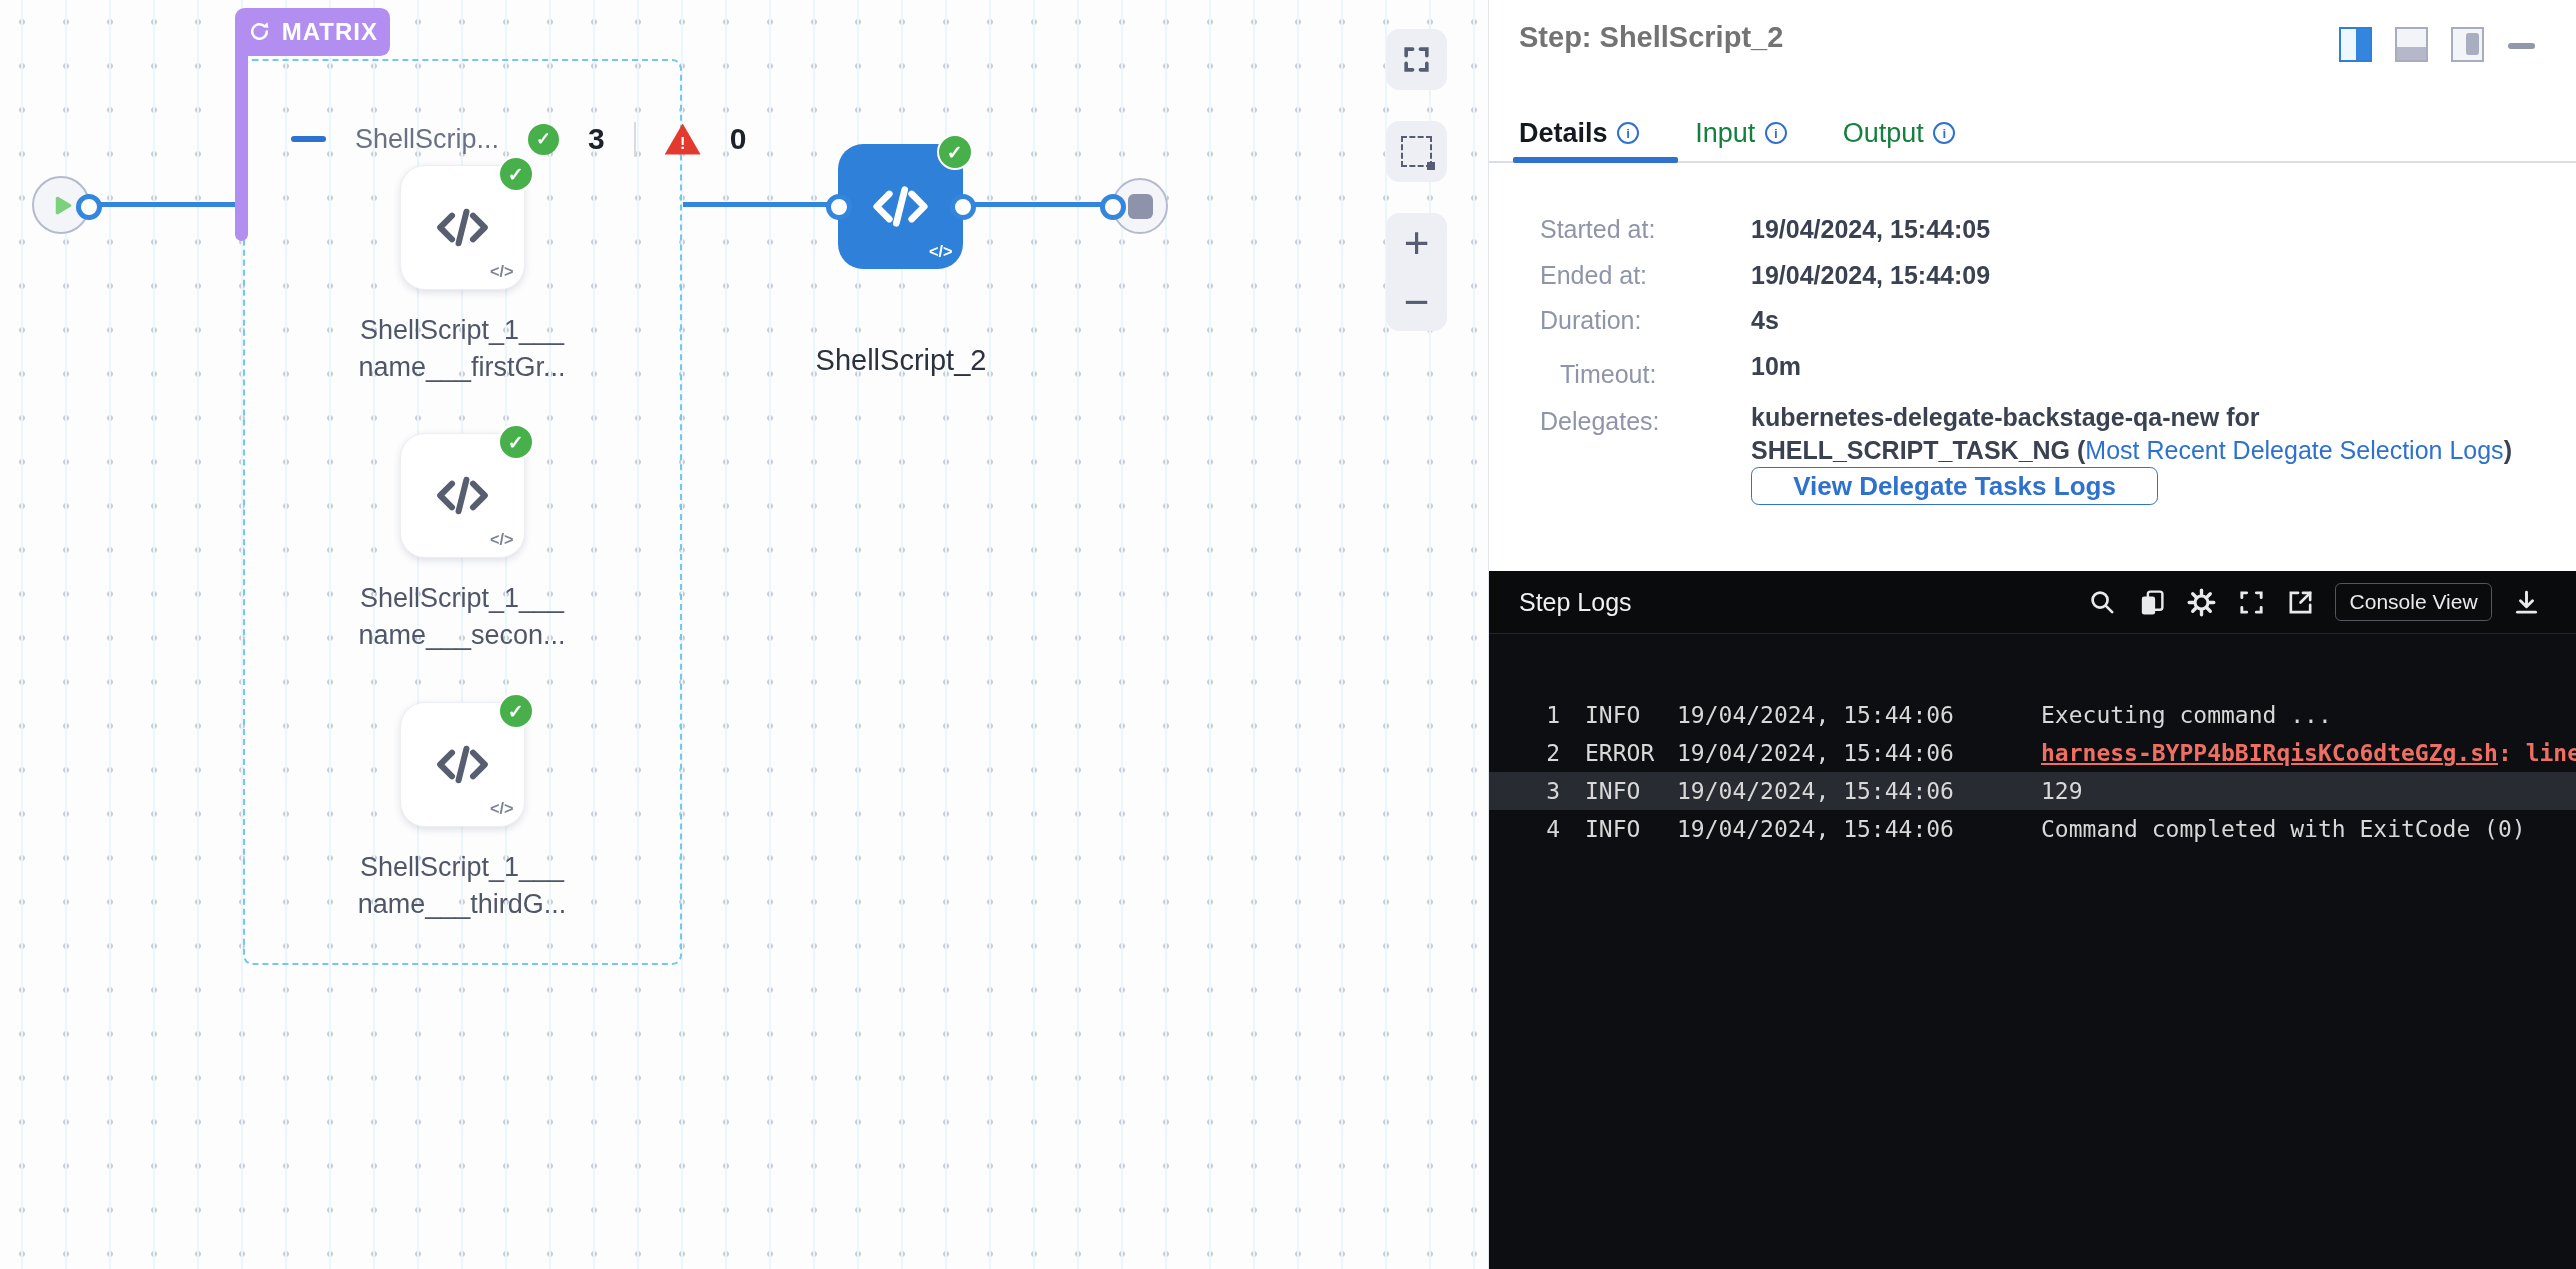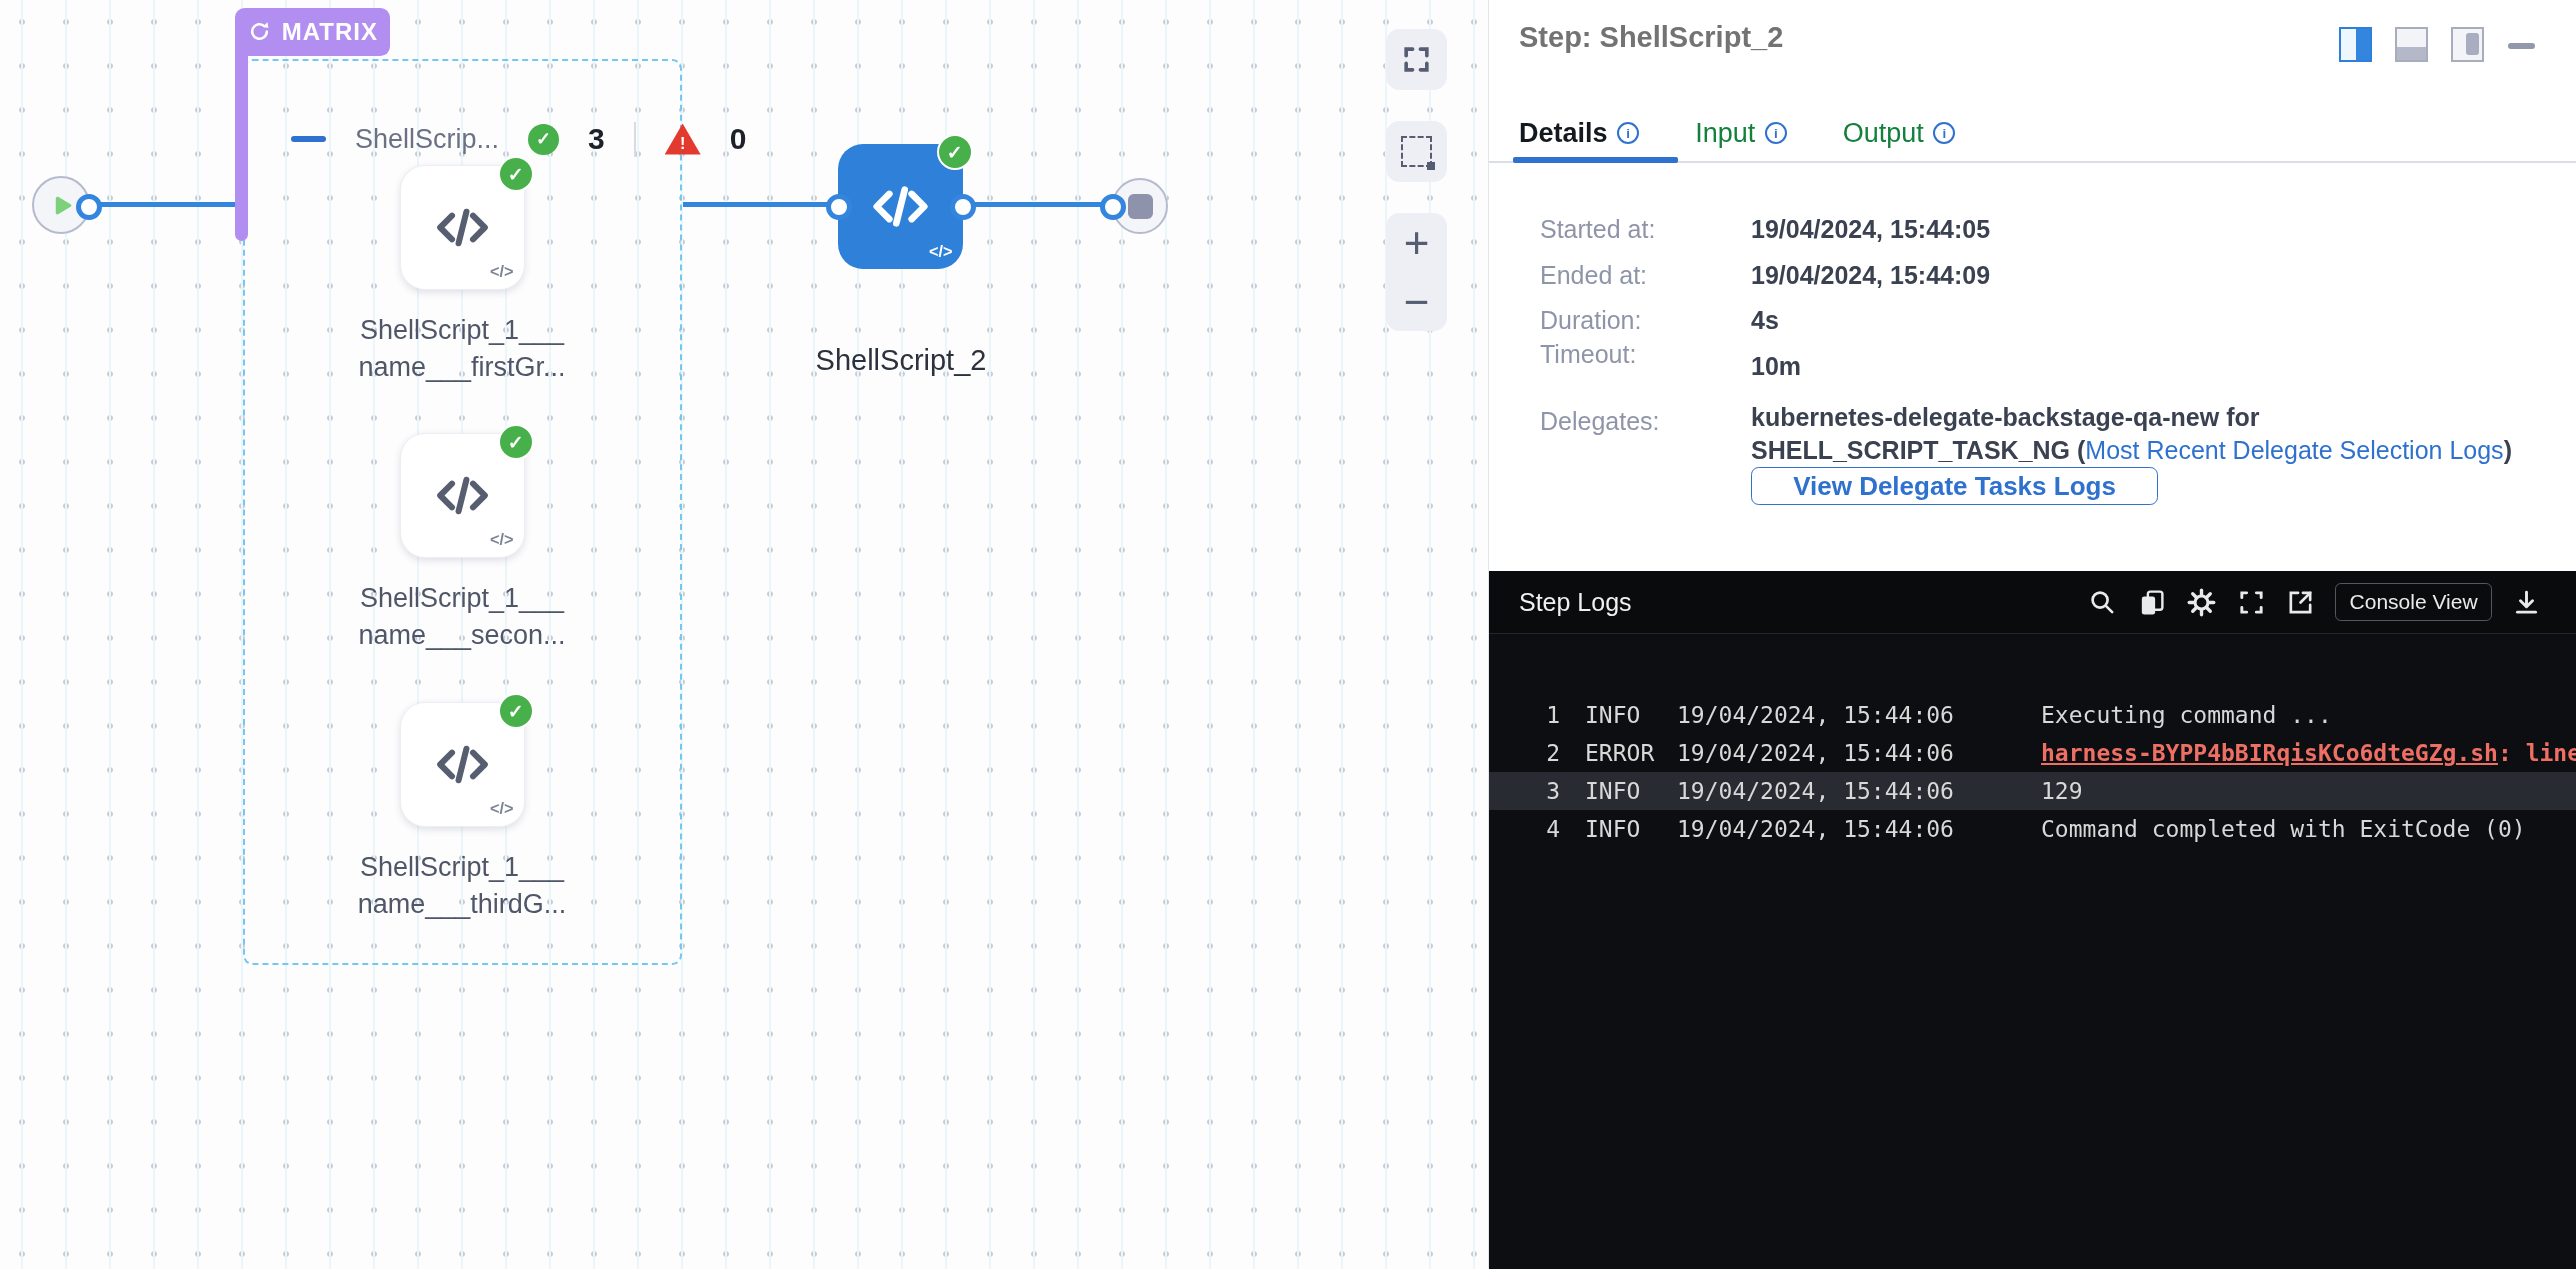--- a/index.html
+++ b/index.html
@@ -281,21 +281,21 @@
     </div>
     <div class="tabs-rule"></div>
     <div class="tab-underline"></div>
 
     <span class="detail-label" style="top:215px;">Started at:</span>
     <span class="detail-value" style="top:215px;">19/04/2024, 15:44:05</span>
     <span class="detail-label" style="top:261px;">Ended at:</span>
     <span class="detail-value" style="top:261px;">19/04/2024, 15:44:09</span>
     <span class="detail-label" style="top:306px;">Duration:</span>
     <span class="detail-value" style="top:306px;">4s</span>
-    <span class="detail-label" style="top:340px;">Timeout:</span>
+    <span class="detail-label" style="top:360px;margin-left:20px;">Timeout:</span>
     <span class="detail-value" style="top:352px;">10m</span>
 
     <span class="detail-label" style="top:407px;">Delegates:</span>
     <div class="delegates-value">
       <span class="delegates-line1">kubernetes-delegate-backstage-qa-new for</span>
       <span>SHELL_SCRIPT_TASK_NG (</span><span class="link">Most Recent Delegate Selection Logs</span><span>)</span>
     </div>
 
     <button class="delegate-btn">View Delegate Tasks Logs</button>
 

